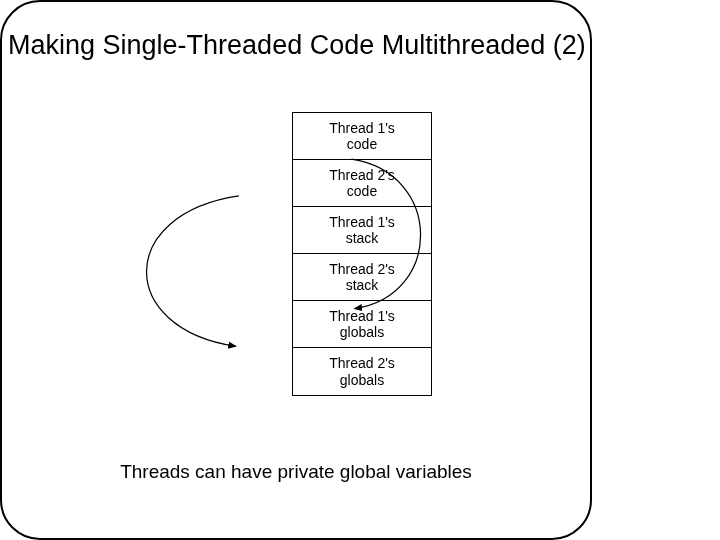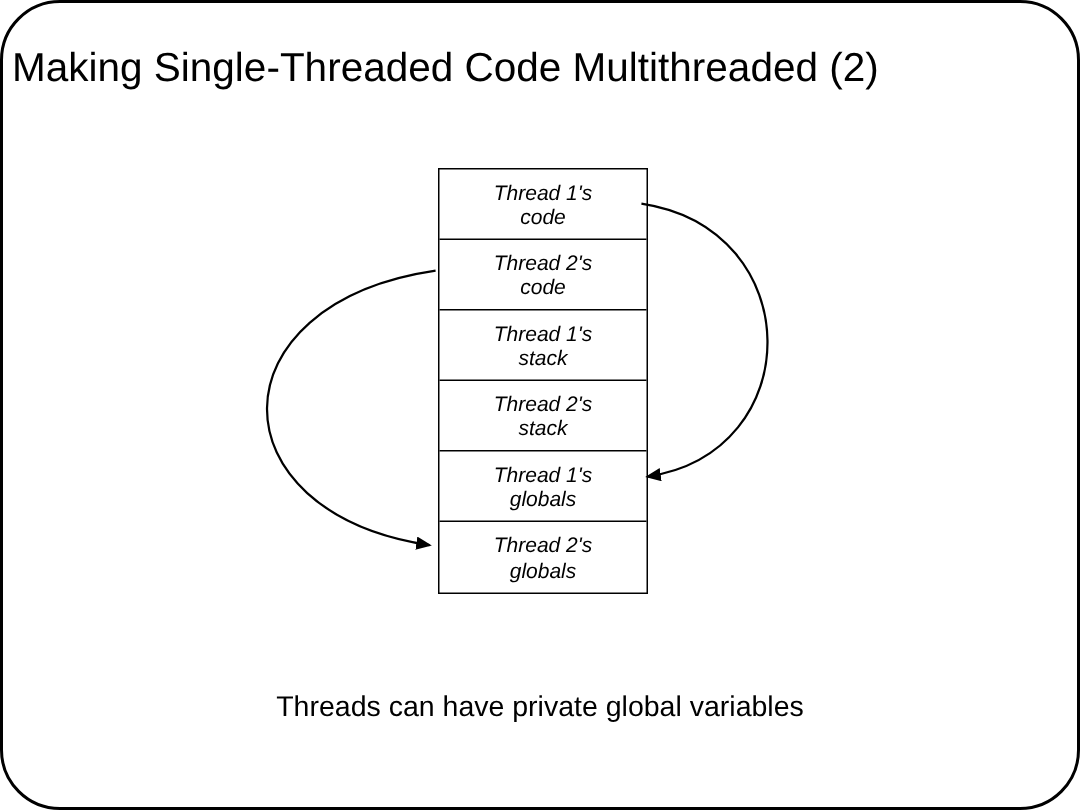--- a/index.html
+++ b/index.html
@@ -3,21 +3,21 @@
 <meta charset="utf-8">
 <style>
   body {
     margin: 0;
     padding: 0;
     font-family: Arial, Helvetica, sans-serif;
     background: #fff;
   }
   .slide {
     position: relative;
-    width: 720px;
+    width: 592px;
     height: 540px;
     box-sizing: border-box;
     border: 2px solid #000;
     border-radius: 40px;
     overflow: hidden;
   }
   .title {
     position: absolute;
     top: 28px;
     left: 0;
@@ -26,21 +26,20 @@
     font-weight: 400;
     color: #000;
     padding-left: 6px;
   }
   .diagram {
     position: absolute;
     top: 100px;
     left: 0;
     right: 0;
     height: 330px;
-    font-style: italic;
   }
   .stack {
     position: absolute;
     left: 290px;
     top: 10px;
     width: 138px;
     border: 1px solid #000;
   }
   .cell {
     box-sizing: border-box;

